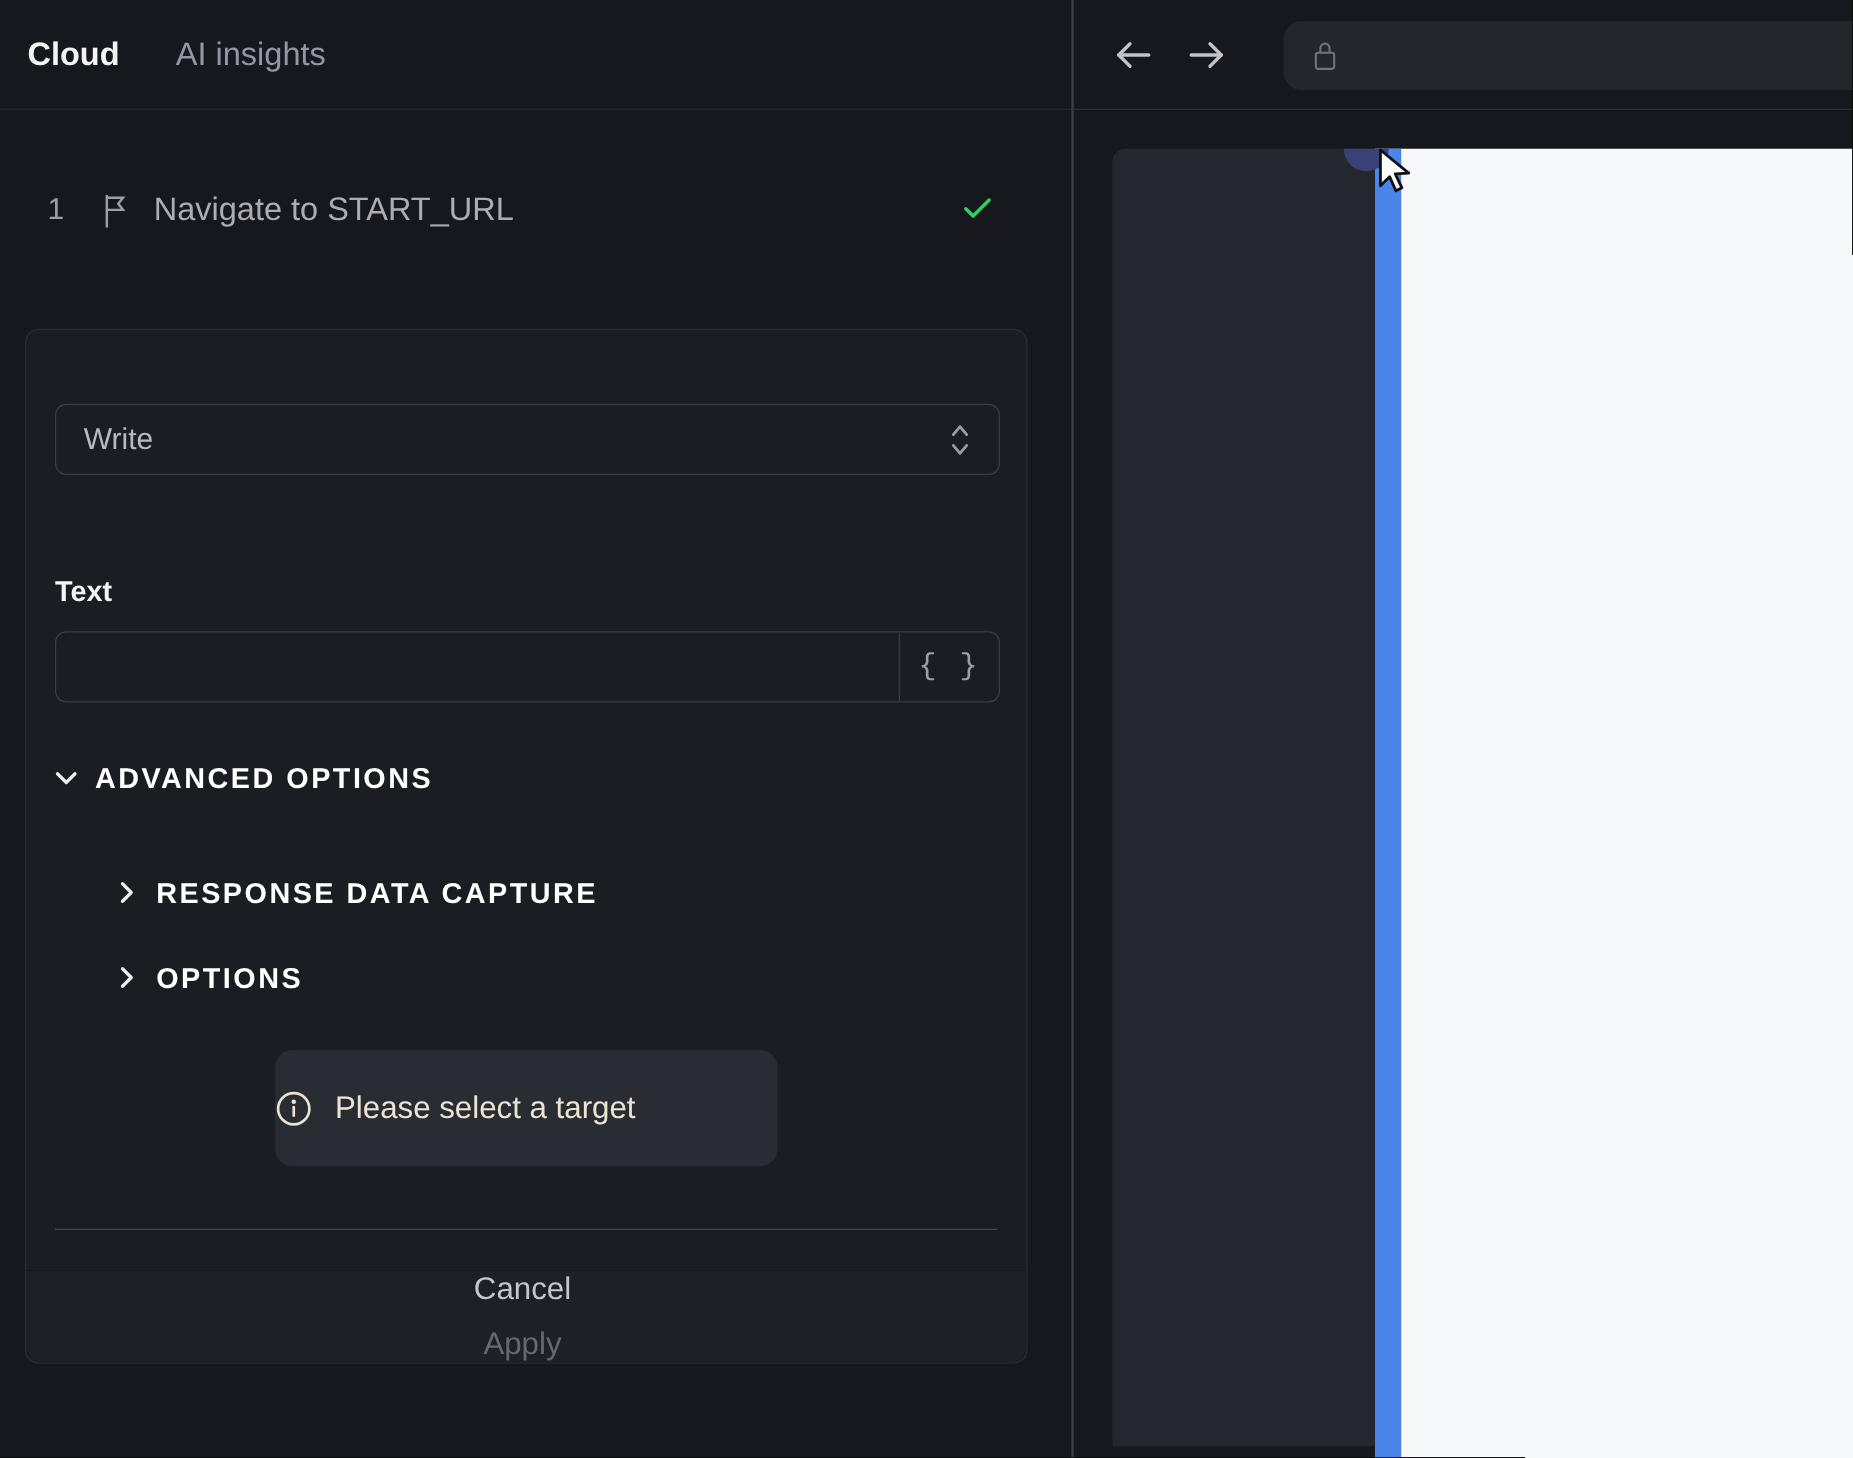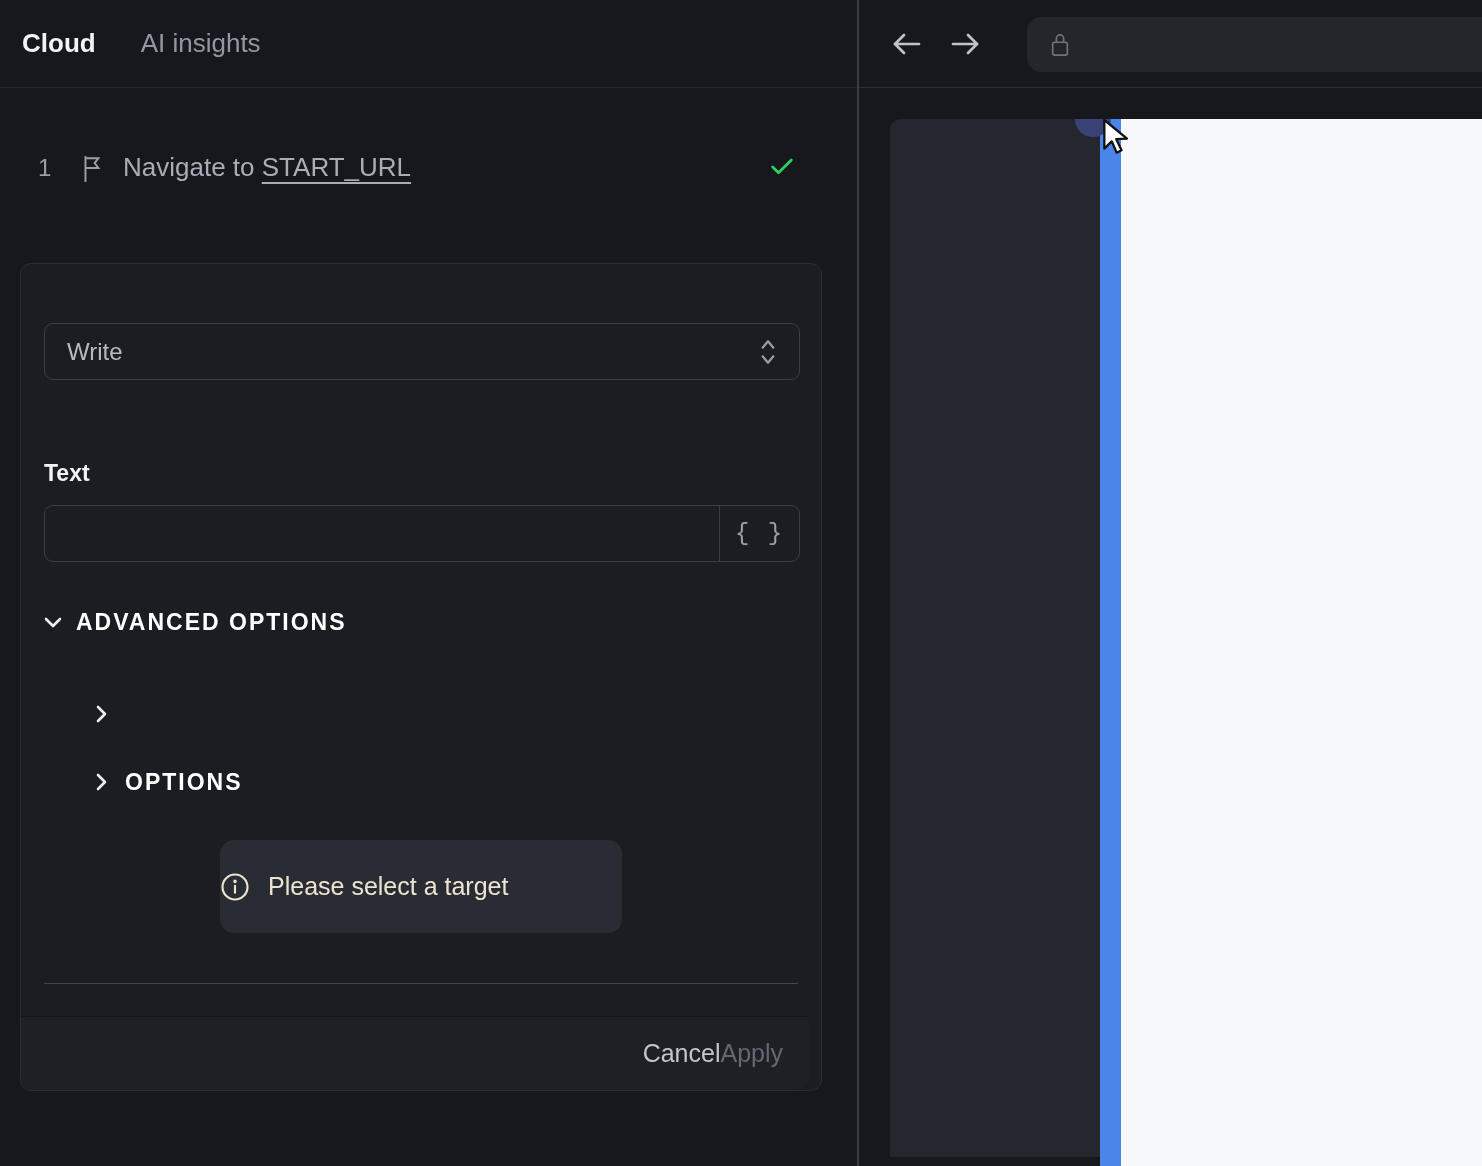--- a/index.html
+++ b/index.html
@@ -19,21 +19,21 @@
     border-bottom:1px solid #24262c;
   }
   .tab { font-size:26px; cursor:default; }
   .tab.active { color:var(--text-primary); font-weight:700; }
   .tab.inactive { color:var(--text-muted,#9298a2); font-weight:400; }
 
   .step-row { position:absolute; left:0; top:140px; right:0; height:56px; }
   .step-index { position:absolute; left:38px; top:14px; font-size:24px; color:#9aa0a8; }
   .flag-icon { position:absolute; left:80px; top:15px; }
   .step-title { position:absolute; left:123px; top:12px; font-size:26px; color:var(--text-secondary,#a9adb5); }
-  .step-title .link { text-decoration:underline; text-underline-offset:6px; }
+  .step-title .link { text-underline-offset:6px; }
   .check-icon { position:absolute; right:61px; top:13px; }
 
   .editor-card {
     position:absolute; left:20px; top:263px; width:802px; height:828px;
     background:var(--panel-card,#1b1d23); border:1px solid var(--card-border,#2a2d34);
     border-radius:11px;
   }
   .action-select {
     position:absolute; left:23px; top:59px; width:756px; height:57px;
     border:1px solid var(--field-border,#3a3d45); border-radius:9px;
@@ -73,25 +73,26 @@
   .sub-header.second { top:502px; }
 
   .notice {
     position:absolute; left:199px; top:576px; width:402px; height:93px;
     background:var(--notice-bg,#2a2c34); border-radius:14px;
     display:flex; align-items:center; gap:18px;
     color:var(--notice-text,#ece4d2); font-size:25px;
   }
   .card-divider { position:absolute; left:23px; right:23px; top:719px; height:1px; background:#40444d; }
   .card-footer {
-    position:absolute; left:0; right:12px; bottom:0; height:74px;
+    position:absolute; left:0; right:0; bottom:0; height:74px;
     background:var(--footer-bg,#1e2026); border-top:1px solid #141519;
     border-radius:0 0 14px 14px;
-    display:flex; align-items:center; justify-content:flex-end;
+    display:flex; align-items:center; justify-content:space-between;
     padding:0 26px 0 20px;
+    flex-direction:column;
   }
   .btn-plain {
     background:none; border:none; font-size:25px; cursor:pointer;
     font-family:"Liberation Sans","DejaVu Sans",sans-serif;
   }
   .cancel-btn { color:#c3c7cd; }
   .apply-btn { color:#646871; }
 
   .v-divider { position:absolute; left:857px; top:0; width:2px; height:1166px; background:#3a3d45; }
 
@@ -185,20 +186,21 @@
         </span>
         <span class="hdr-label">ADVANCED OPTIONS</span>
       </div>
 
       <div class="sub-header first">
         <span>
           <svg width="24" height="24" viewBox="0 0 24 24" fill="none" stroke="#eceef0" stroke-width="2.6" stroke-linecap="round" stroke-linejoin="round">
             <polyline points="9 5 16 12 9 19"></polyline>
           </svg>
         </span>
+        <span class="hdr-label">RESPONSE DATA CAPTURE</span>
       </div>
 
       <div class="sub-header second">
         <span>
           <svg width="24" height="24" viewBox="0 0 24 24" fill="none" stroke="#eceef0" stroke-width="2.6" stroke-linecap="round" stroke-linejoin="round">
             <polyline points="9 5 16 12 9 19"></polyline>
           </svg>
         </span>
         <span class="hdr-label">OPTIONS</span>
       </div>

